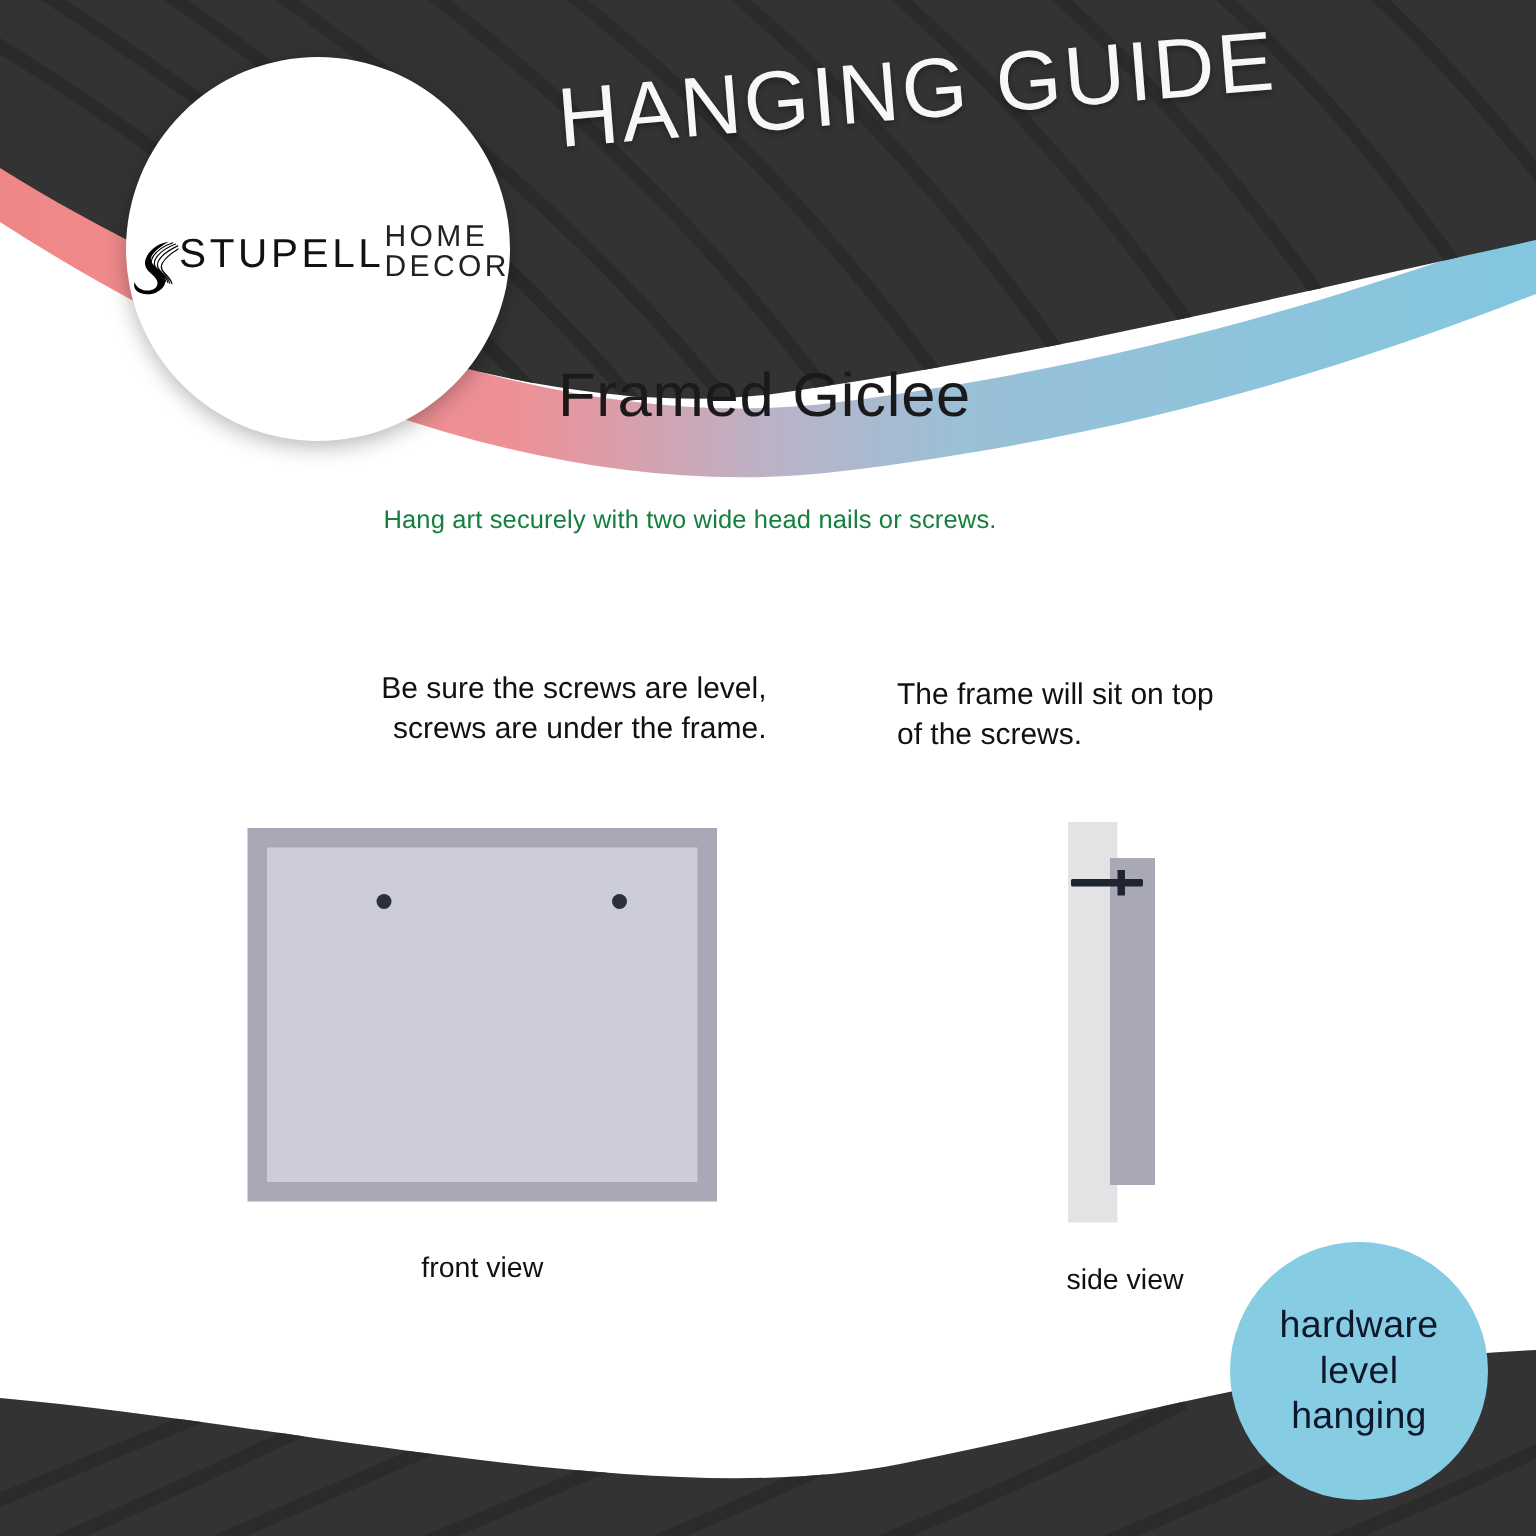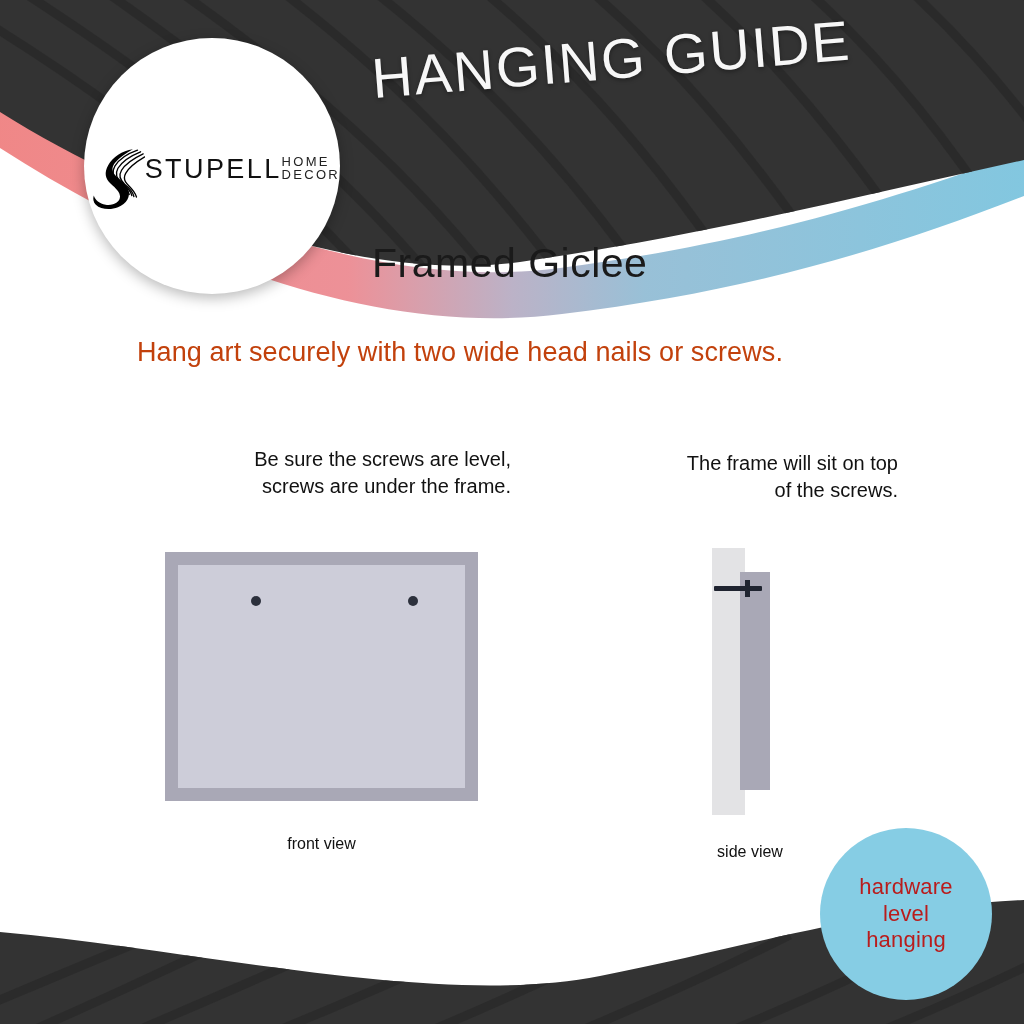--- a/index.html
+++ b/index.html
@@ -50,21 +50,21 @@
   }
   .logo-word {
     font-size: 27px;
     letter-spacing: 2.4px;
     color: #111111;
     line-height: 1;
     margin-top: 6px;
     font-weight: 400;
   }
   .logo-sub {
-    font-size: 13px;
+    font-size: 20px;
     letter-spacing: 2.3px;
     color: #222222;
     line-height: 1;
     margin-top: 3px;
     font-weight: 400;
   }
 
   
   #header-title {
     position: absolute;
@@ -90,22 +90,22 @@
     letter-spacing: 0.5px;
     white-space: nowrap;
     z-index: 4;
   }
   #main-instruction {
     position: absolute;
     left: 0;
     top: 337px;
     width: 920px;
     text-align: center;
-    font-size: 27px;
-    color: #c2410c;
+    font-size: 17px;
+    color: #15803d;
     letter-spacing: 0.1px;
     z-index: 4;
   }
 
   
   .caption {
     position: absolute;
     font-size: 20px;
     color: #111111;
     line-height: 1.33;
@@ -114,21 +114,21 @@
   #caption-front {
     left: 155px;
     top: 446px;
     width: 356px;
     text-align: right;
   }
   #caption-side {
     left: 598px;
     top: 450px;
     width: 300px;
-    text-align: right;
+    text-align: left;
   }
 
   
   #front-view-diagram {
     position: absolute;
     left: 165px;
     top: 552px;
     width: 313px;
     height: 249px;
     background: #a9a8b6;
@@ -191,21 +191,21 @@
     left: 45px;
     top: 40px;
     width: 5px;
     height: 17px;
     background: #1f2430;
   }
 
   
   .view-label {
     position: absolute;
-    font-size: 16px;
+    font-size: 19px;
     color: #111111;
     text-align: center;
     z-index: 4;
   }
   #label-front-view { left: 165px; top: 835px; width: 313px; }
   #label-side-view  { left: 660px; top: 843px; width: 180px; }
 
   
   #hardware-badge {
     position: absolute;
@@ -215,22 +215,22 @@
     height: 172px;
     border-radius: 50%;
     background: #86cde4;
     display: flex;
     flex-direction: column;
     align-items: center;
     justify-content: center;
     z-index: 7;
   }
   .badge-line {
-    color: #b91c1c;
-    font-size: 22px;
+    color: #0f172a;
+    font-size: 25px;
     line-height: 1.22;
     text-align: center;
     letter-spacing: 0.2px;
   }
 </style>
 </head>
 <body>
 
 <div id="page">
 

